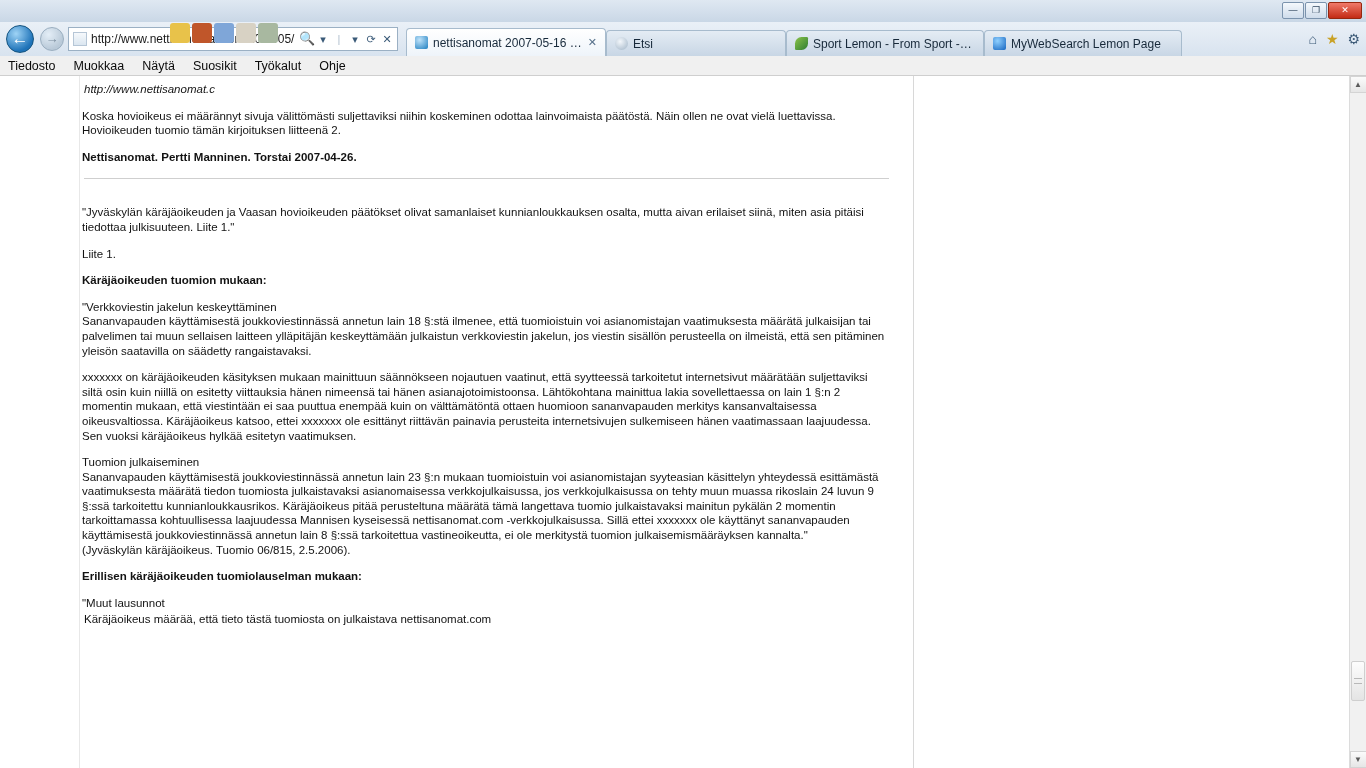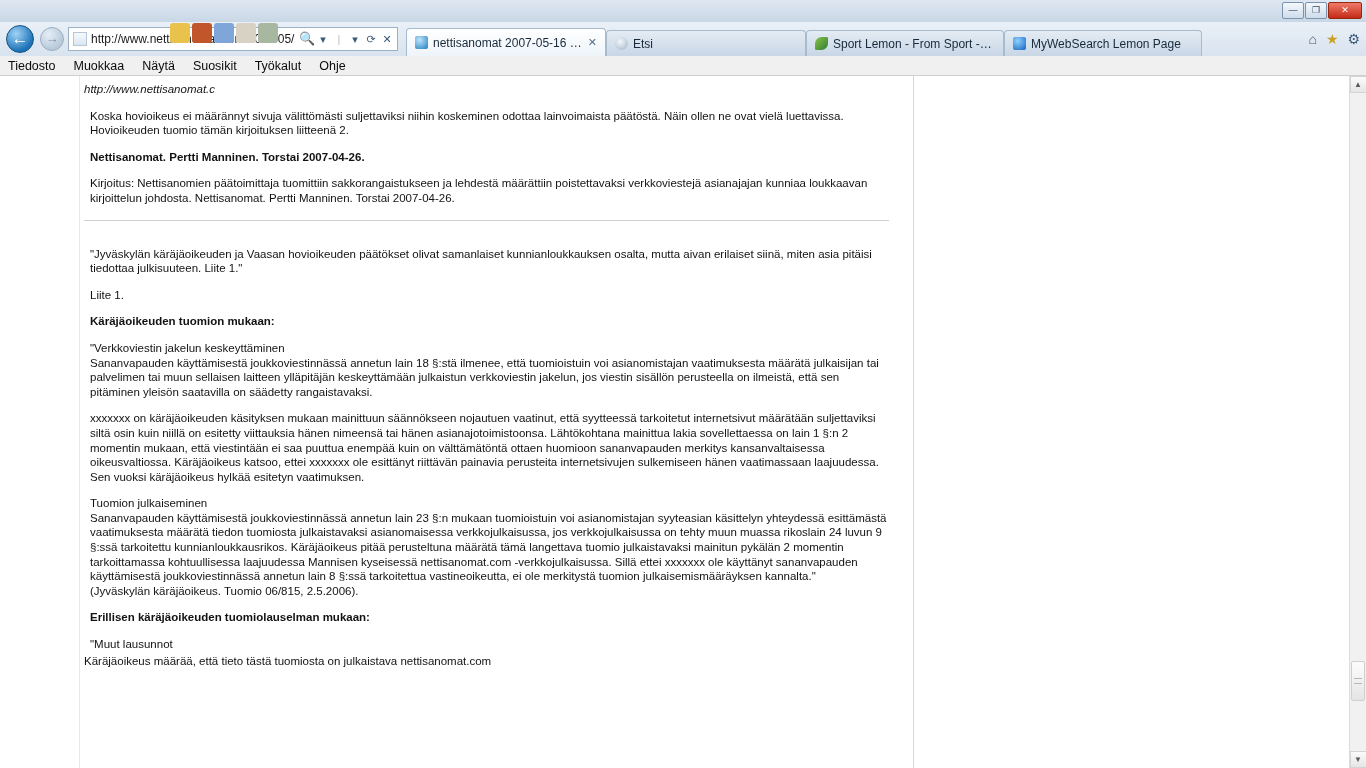--- a/index.html
+++ b/index.html
@@ -168,21 +168,21 @@
   }
   .page-inner { padding: 2px 24px 0 2px; }
   .topurl {
     color: #151515;
     font-size: 11.5px;
     padding: 4px 0 12px 2px;
     white-space: nowrap;
     overflow: hidden;
     font-style: italic;
   }
-  .page p { margin: 0 0 12px 8px; }
+  .page p { margin: 0 0 12px 0; }
   .page p.tight { margin-bottom: 11px; }
   .bold { font-weight: bold; }
   .rule {
     border: none; border-top: 1px solid #cfcfcf;
     margin: 14px 0 26px 2px;
   }
   .u { }
   .rightgutter { flex: 1 1 auto; background: #fff; }
   
   .vscroll {
@@ -270,21 +270,21 @@
       <div class="abicon">⟳</div>
       <div class="abicon">✕</div>
     </div>
 
     <div class="tabs">
       <div class="tab active">
         <span class="tico globe"></span>
         <span class="tlabel">nettisanomat 2007-05-16 - ...</span>
         <span class="tclose">✕</span>
       </div>
-      <div class="tab" style="width:200px">
+      <div class="tab" style="width:180px">
         <span class="tico mag"></span>
         <span class="tlabel">Etsi</span>
       </div>
       <div class="tab" style="width:198px">
         <span class="tico leaf"></span>
         <span class="tlabel">Sport Lemon - From Sport - W...</span>
       </div>
       <div class="tab" style="width:198px">
         <span class="tico blue"></span>
         <span class="tlabel">MyWebSearch Lemon Page</span>
@@ -309,21 +309,20 @@
 
   <div class="content">
     <div class="leftgutter"></div>
 
     <div class="page">
       <div class="page-inner">
         <div class="topurl">http://www.nettisanomat.c</div>
 
         <p>Koska hovioikeus ei määrännyt sivuja välittömästi suljettaviksi niihin koskeminen odottaa lainvoimaista päätöstä. Näin ollen ne ovat vielä luettavissa. Hovioikeuden tuomio tämän kirjoituksen liitteenä 2.</p>
         <p class="bold">Nettisanomat. Pertti Manninen. Torstai 2007-04-26.</p>
-        <p>Kirjoitus: Nettisanomien päätoimittaja tuomittiin sakkorangaistukseen ja lehdestä määrättiin poistettavaksi verkkoviestejä asianajajan kunniaa loukkaavan kirjoittelun johdosta. Nettisanomat. Pertti Manninen. Torstai 2007-04-26.</p>
 
         <hr class="rule">
 
         <p>"Jyväskylän käräjäoikeuden ja Vaasan hovioikeuden päätökset olivat samanlaiset kunnianloukkauksen osalta, mutta aivan erilaiset siinä, miten asia pitäisi tiedottaa julkisuuteen. Liite 1."</p>
         <p>Liite 1.</p>
         <p class="bold">Käräjäoikeuden tuomion mukaan:</p>
         <p style="white-space:pre-line">"Verkkoviestin jakelun keskeyttäminen
 Sananvapauden käyttämisestä joukkoviestinnässä annetun lain 18 §:stä ilmenee, että tuomioistuin voi asianomistajan vaatimuksesta määrätä julkaisijan tai palvelimen tai muun sellaisen laitteen ylläpitäjän keskeyttämään julkaistun verkkoviestin jakelun, jos viestin sisällön perusteella on ilmeistä, että sen pitäminen yleisön saatavilla on säädetty rangaistavaksi.</p>
         <p>xxxxxxx on käräjäoikeuden käsityksen mukaan mainittuun säännökseen nojautuen vaatinut, että syytteessä tarkoitetut internetsivut määrätään suljettaviksi siltä osin kuin niillä on esitetty viittauksia hänen nimeensä tai hänen asianajotoimistoonsa. Lähtökohtana mainittua lakia sovellettaessa on lain 1 §:n 2 momentin mukaan, että viestintään ei saa puuttua enempää kuin on välttämätöntä ottaen huomioon sananvapauden merkitys kansanvaltaisessa oikeusvaltiossa. Käräjäoikeus katsoo, ettei xxxxxxx ole esittänyt riittävän painavia perusteita internetsivujen sulkemiseen hänen vaatimassaan laajuudessa. Sen vuoksi käräjäoikeus hylkää esitetyn vaatimuksen.</p>
         <p style="white-space:pre-line">Tuomion julkaiseminen

